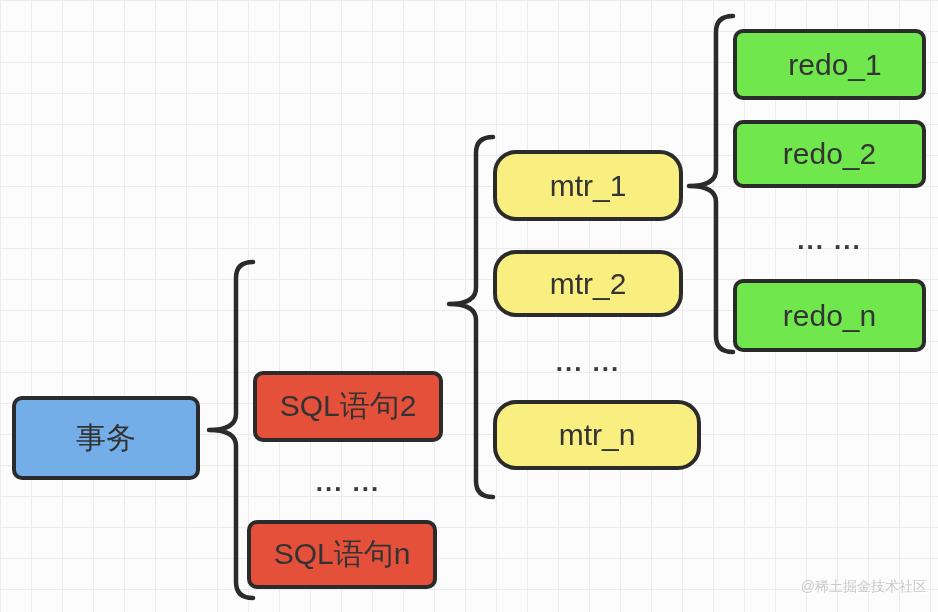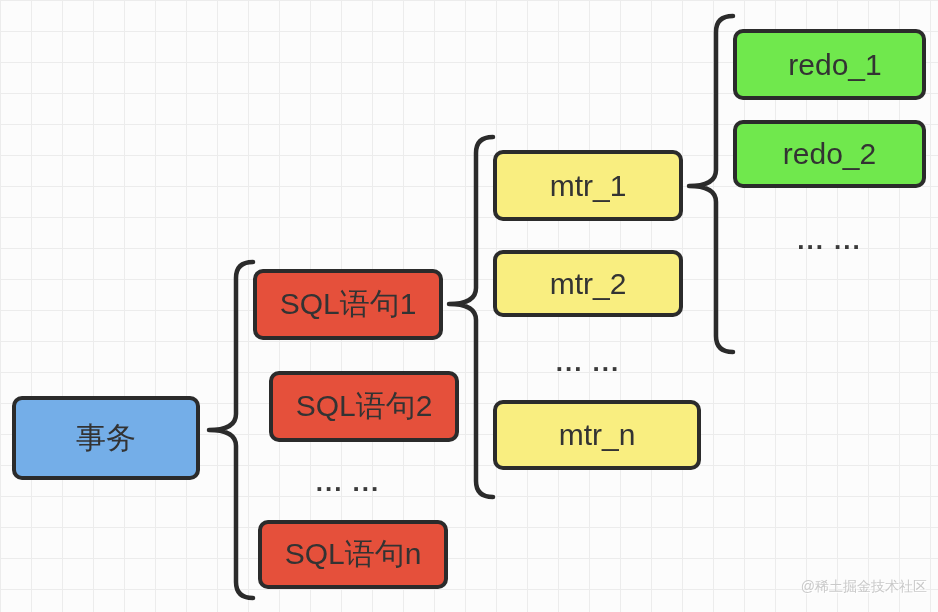--- a/index.html
+++ b/index.html
@@ -34,21 +34,21 @@
     border-radius: 10px;
     display: flex;
     align-items: center;
     justify-content: center;
     font-size: 30px;
     color: var(--text, #333333);
     white-space: nowrap;
   }
   .node.root { background: var(--root_fill, #74aee8); }
   .node.sql  { background: var(--sql_fill,  #e5503b); }
-  .node.mtr  { background: var(--mtr_fill,  #f9ee80); }
+  .node.mtr  { background: var(--mtr_fill,  #f9ee80); border-radius: 23px; }
   .node.redo { background: var(--redo_fill, #70e84d); }
   .ellipsis {
     position: absolute;
     display: flex;
     align-items: center;
     justify-content: center;
     font-size: 26px;
     font-weight: bold;
     letter-spacing: 2px;
     color: #3a3a3a;
@@ -70,29 +70,29 @@
 <div class="canvas">
 
   <svg class="braces" width="938" height="612" viewBox="0 0 938 612" aria-hidden="true">
     <path d="M 253 262 Q 236 262 236 278 L 236 414 Q 236 430 209 430 Q 236 430 236 446 L 236 582 Q 236 598 253 598"></path>
     <path d="M 493 137 Q 476 137 476 153 L 476 288 Q 476 304 449 304 Q 476 304 476 320 L 476 481 Q 476 497 493 497"></path>
     <path d="M 733 16 Q 716 16 716 32 L 716 170 Q 716 186 689 186 Q 716 186 716 202 L 716 336 Q 716 352 733 352"></path>
   </svg>
 
   <div class="node root" style="left:12px; top:396px; width:188px; height:84px;">事务</div>
 
-  <div class="node sql" style="left:253px; top:269px; width:190px; height:71px;">SQL语句1</div>
-  <div class="node sql" style="left:253px; top:371px; width:190px; height:71px;margin-left:16px;">SQL语句2</div>
+  <div class="node sql" style="left:253px; top:371px; width:190px; height:71px;">SQL语句2</div>
   <div class="ellipsis" style="left:253px; top:462px; width:190px; height:40px;">... ...</div>
-  <div class="node sql" style="left:258px; top:520px; width:190px; height:69px;">SQL语句n</div>
+  <div class="node sql" style="left:247px; top:520px; width:190px; height:69px;">SQL语句n</div>
 
   <div class="node mtr" style="left:493px; top:150px; width:190px; height:71px;">mtr_1</div>
   <div class="node mtr" style="left:493px; top:250px; width:190px; height:67px;">mtr_2</div>
   <div class="ellipsis" style="left:493px; top:342px; width:190px; height:40px;">... ...</div>
   <div class="node mtr" style="left:493px; top:400px; width:208px; height:70px;">mtr_n</div>
 
   <div class="node redo" style="left:733px; top:29px; width:193px; height:71px;padding-left:11px;">redo_1</div>
   <div class="node redo" style="left:733px; top:120px; width:193px; height:68px;">redo_2</div>
   <div class="ellipsis" style="left:733px; top:220px; width:193px; height:40px;">... ...</div>
+  <div class="node redo" style="left:733px; top:279px; width:193px; height:73px;">redo_n</div>
 
   <div class="watermark">@稀土掘金技术社区</div>
 
 </div>
 
 </body></html>

